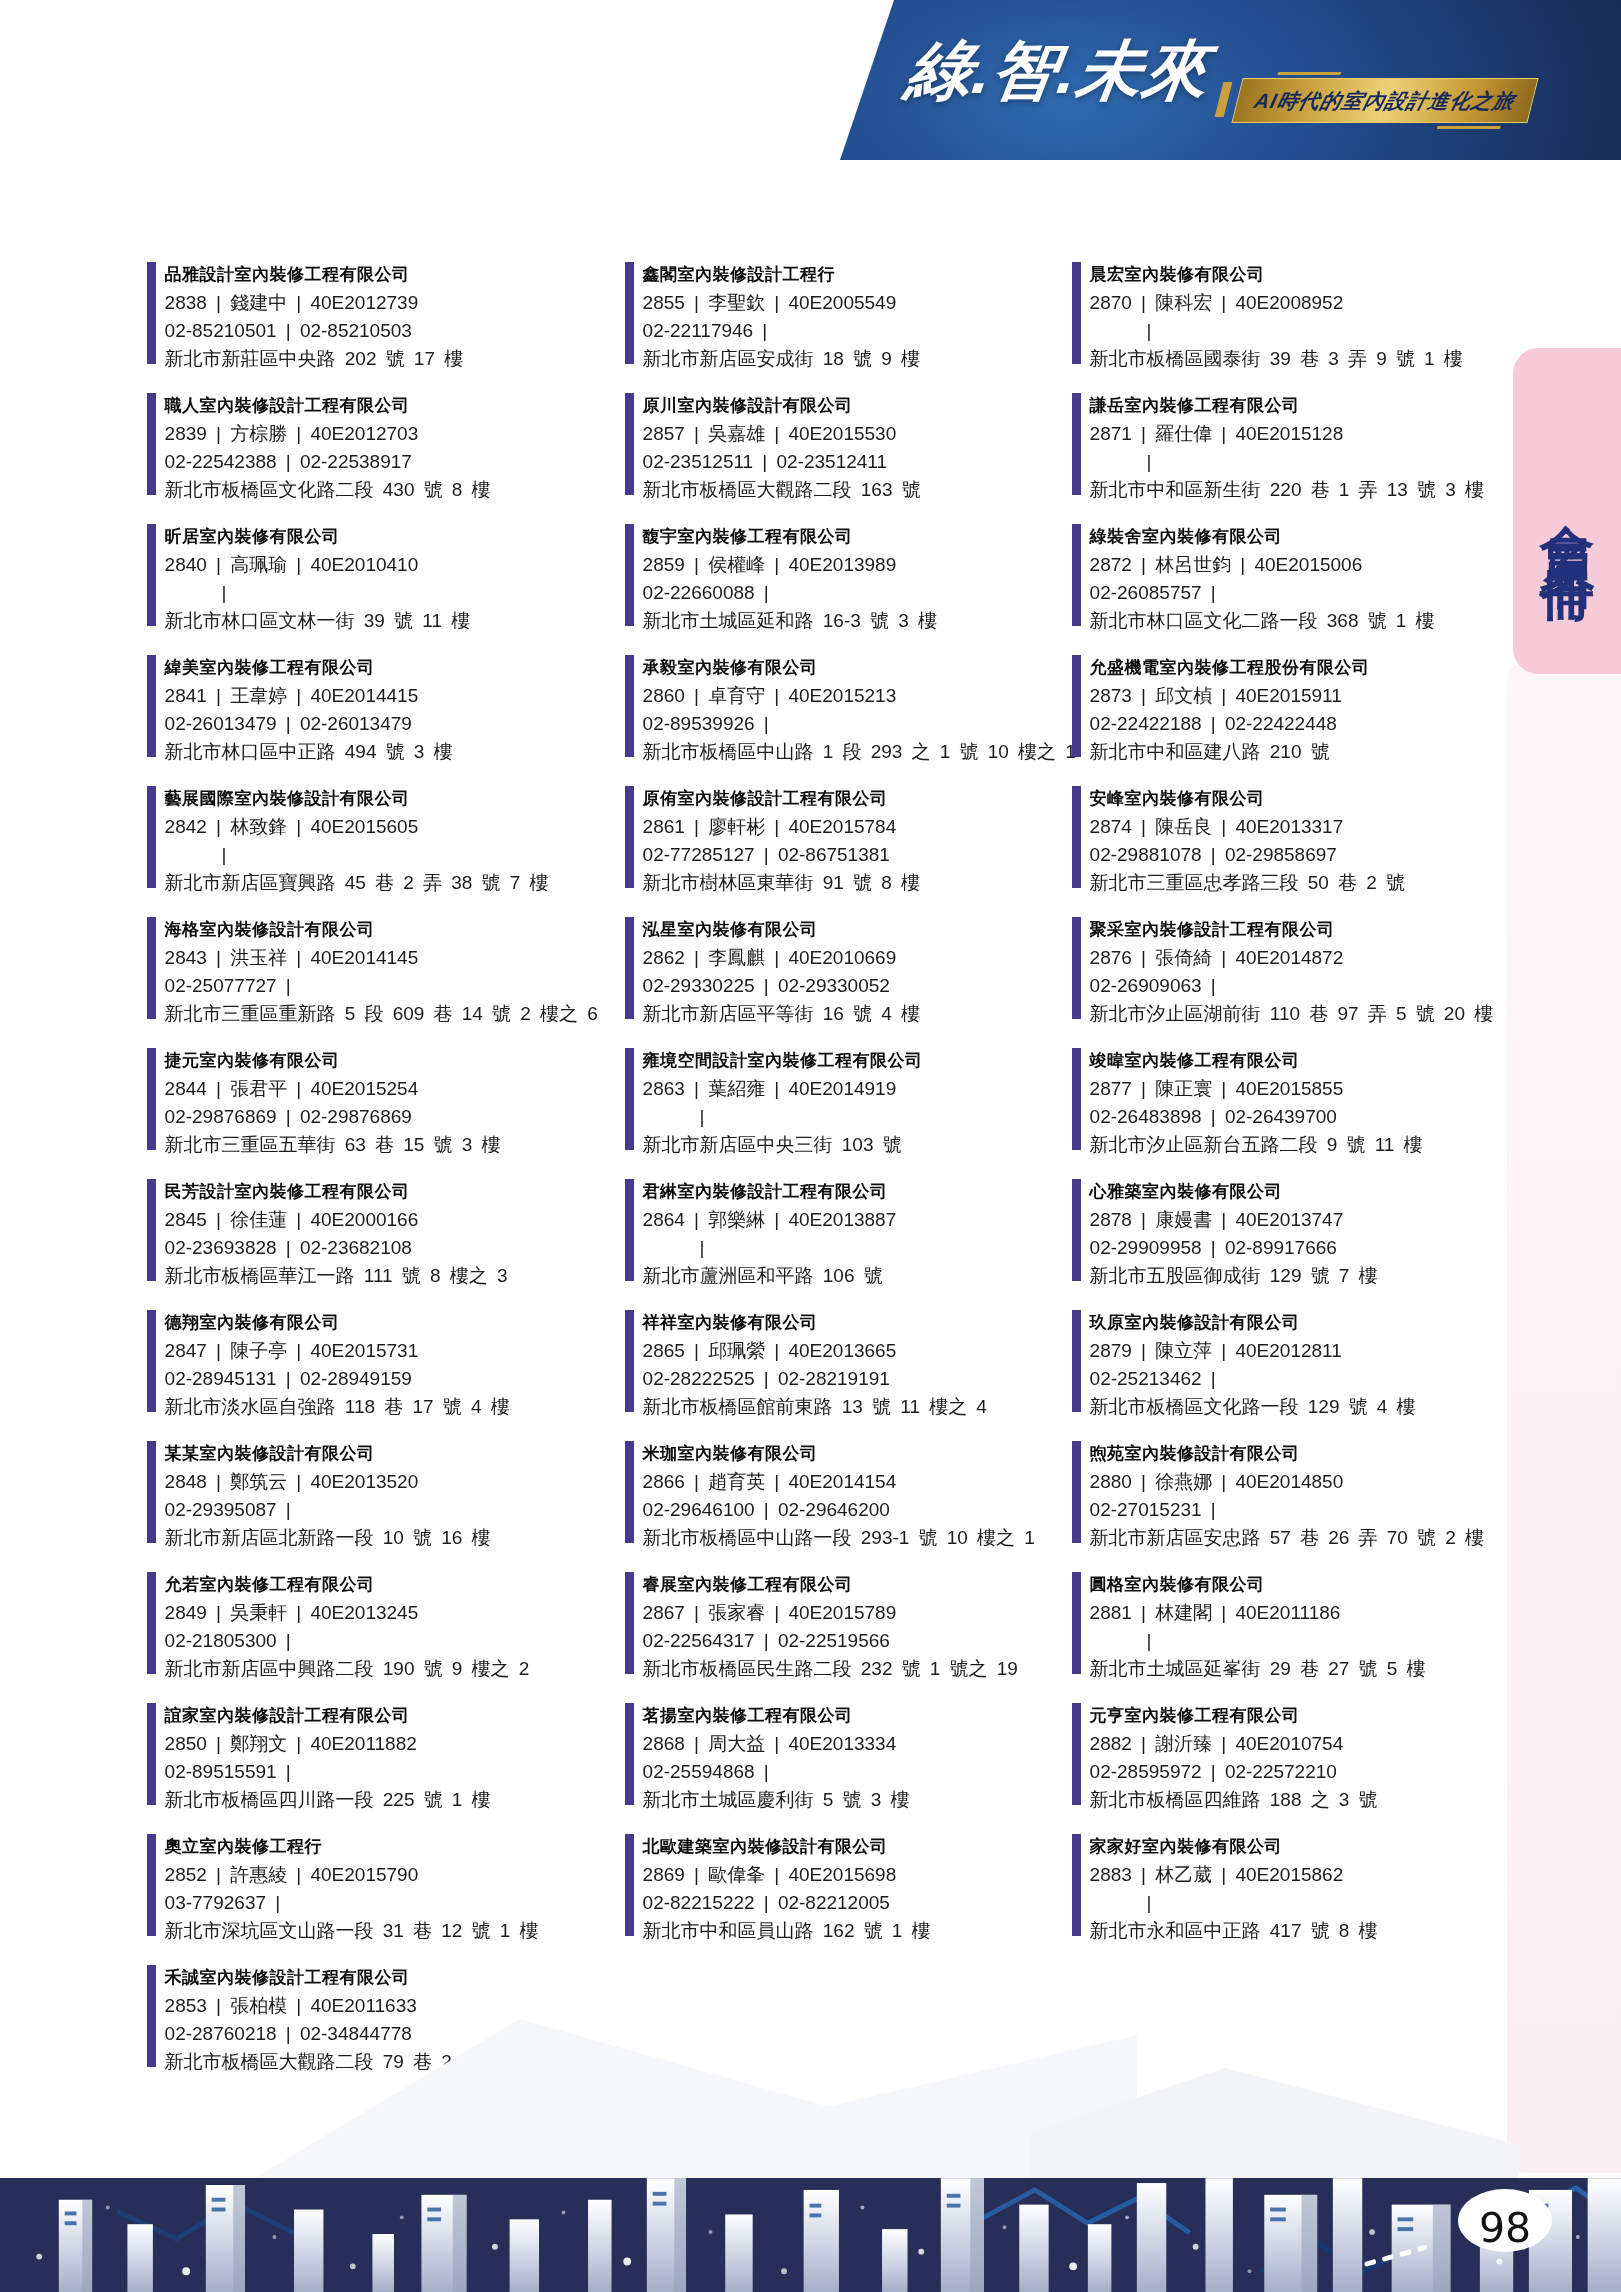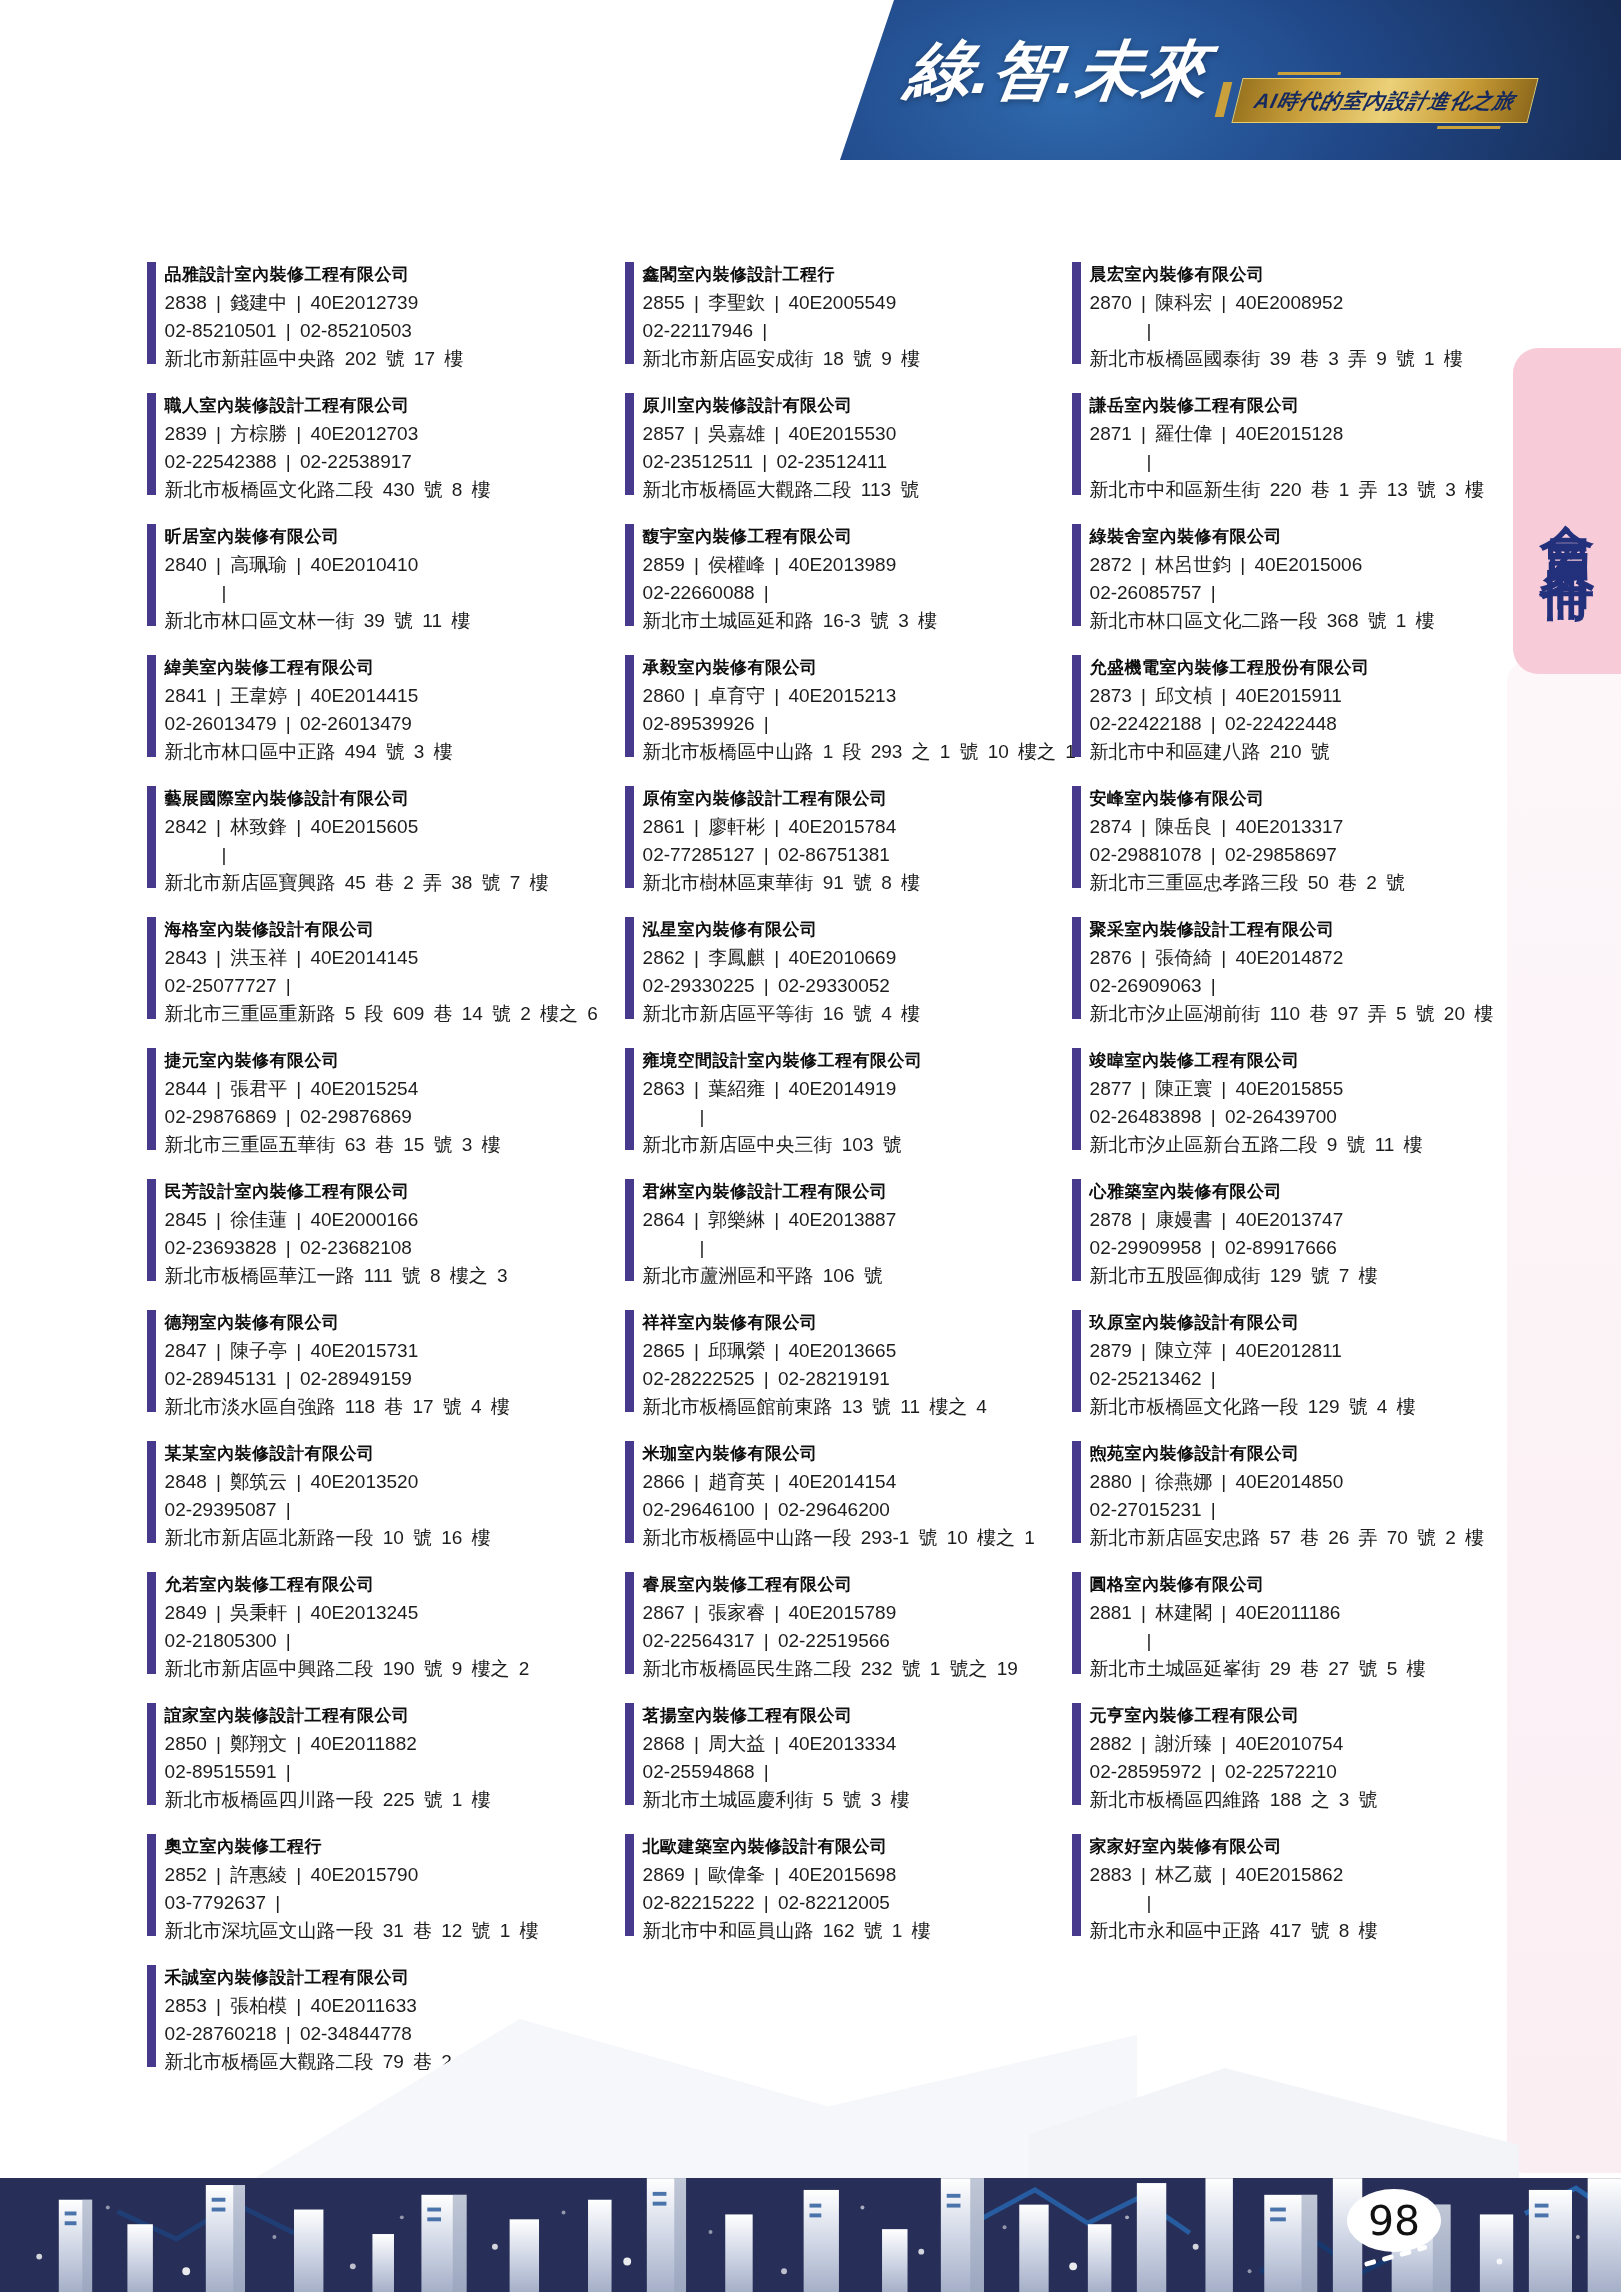--- a/index.html
+++ b/index.html
@@ -39,22 +39,22 @@
   .meta,.phones,.address{font-size:19px;color:#1c1c1c;line-height:28px;white-space:nowrap;word-spacing:3.9px;}
   .phones.lone{padding-left:57px;}
 
   
   .pre-footer-shape{position:absolute;left:255px;top:2019px;width:882px;height:159px;
           background:#f5f7fa;clip-path:polygon(0 100%,30% 0,65% 55%,100% 10%,100% 100%);}
   .pre-footer-shape2{position:absolute;left:1029px;top:2068px;width:490px;height:110px;
           background:#f2f4f8;clip-path:polygon(0 60%,40% 0,100% 70%,100% 100%,0 100%);}
   .footer{position:absolute;left:0;top:2178px;width:1621px;height:115px;background:#272e57;}
   .footer svg{position:absolute;left:0;top:0;}
-  .page-badge{position:absolute;left:1347px;top:2189px;width:94px;height:63px;background:#ffffff;
-          border-radius:50%;display:flex;align-items:center;justify-content:center;z-index:5;}
+  .page-badge{position:absolute;left:1458px;top:2189px;width:94px;height:63px;background:#ffffff;
+          border-radius:50%;display:flex;align-items:flex-end;justify-content:center;z-index:5;}
   .page-badge span{font-size:41px;color:#111111;font-family:"DejaVu Sans","Liberation Sans",sans-serif;}
 </style>
 </head>
 <body>
 
 <div class="page">
 
   <div class="banner"></div>
   <div class="banner-title">綠.智.未來</div>
   <div class="badge-nub"></div>
@@ -187,21 +187,21 @@
     <div class="meta">2855 | 李聖欽 | 40E2005549</div>
     <div class="phones">02-22117946 |</div>
     <div class="address">新北市新店區安成街 18 號 9 樓</div>
   </div>
 
   <div class="entry">
     <div class="bar"></div>
     <div class="company">原川室內裝修設計有限公司</div>
     <div class="meta">2857 | 吳嘉雄 | 40E2015530</div>
     <div class="phones">02-23512511 | 02-23512411</div>
-    <div class="address">新北市板橋區大觀路二段 113 號</div>
+    <div class="address">新北市板橋區大觀路二段 163 號</div>
   </div>
 
 
   <div class="entry">
     <div class="bar"></div>
     <div class="company">馥宇室內裝修工程有限公司</div>
     <div class="meta">2859 | 侯權峰 | 40E2013989</div>
     <div class="phones">02-22660088 |</div>
     <div class="address">新北市土城區延和路 16-3 號 3 樓</div>
   </div>

